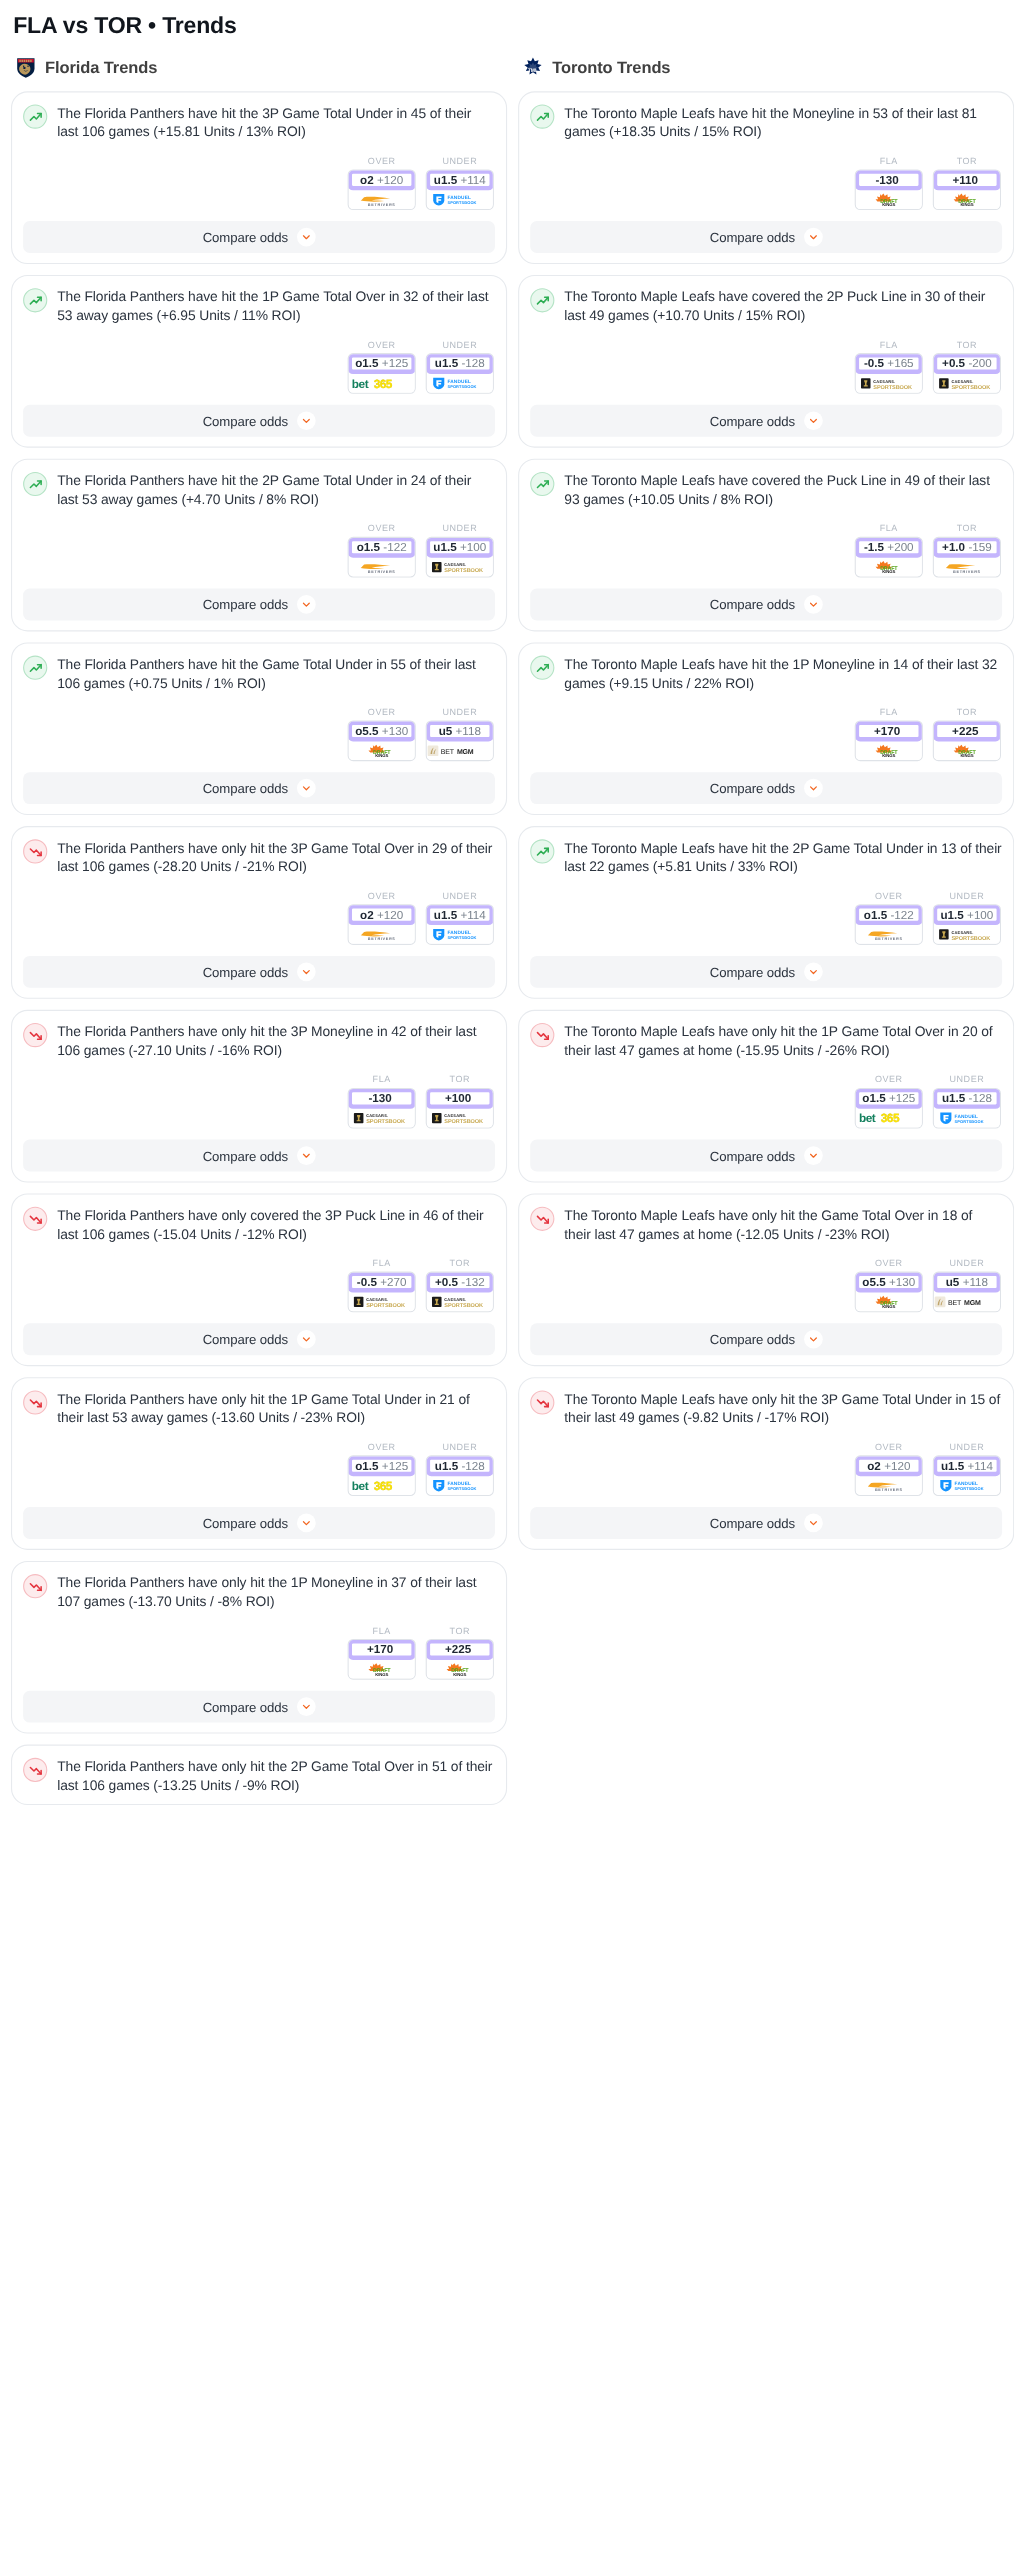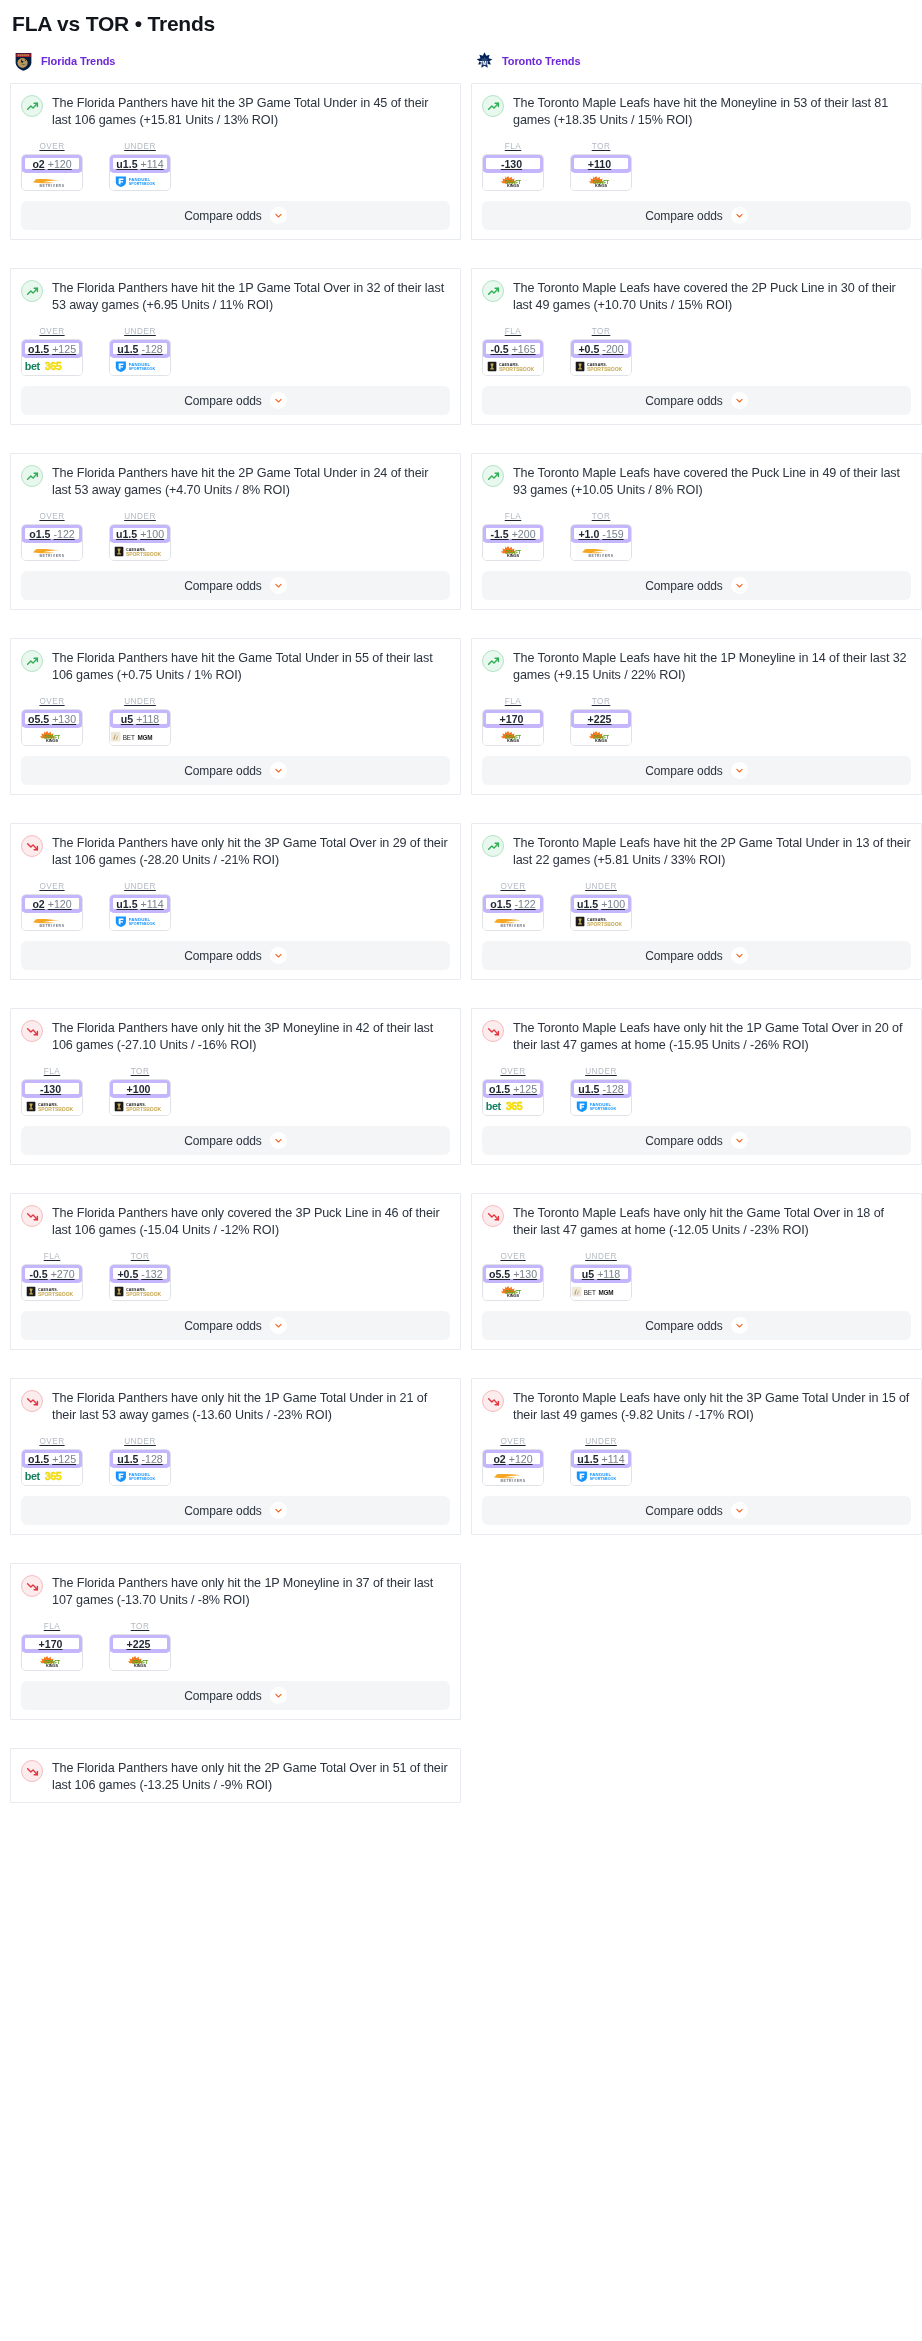--- a/index.html
+++ b/index.html
@@ -29,36 +29,36 @@
   .col { width: 451px; flex: 0 0 451px; }
 
   .col-header {
     display: flex;
     align-items: center;
     gap: 7px;
     margin: 0 0 11px 3px;
     height: 22px;
   }
   .col-header-label {
-    font-size: 11px;
+    font-size: 15px;
     font-weight: bold;
-    color: #6d28d9;
+    color: #404040;
     letter-spacing: -0.1px;
   }
 
   
   .team-logo { width: 21px; height: 21px; flex: 0 0 21px; display:block; }
 
   
   .card {
     border: 1px solid #e7eaee;
-    border-radius: 1px;
+    border-radius: 15px;
     background: #fff;
     padding: 10px 10px 9px 10px;
-    margin-bottom: 28px;
+    margin-bottom: 10px;
   }
   .card-body { display: flex; gap: 9px; align-items: flex-start; }
 
   .trend-icon {
     width: 22px; height: 22px; flex: 0 0 22px;
     border-radius: 50%;
     display: flex; align-items: center; justify-content: center;
     margin-top: 1px;
   }
   .trend-icon.up { background: #e9f8ee; border: 1px solid #b4e3c5; }
@@ -68,25 +68,24 @@
     font-size: 12.6px;
     line-height: 16.5px;
     color: #2b333e;
     letter-spacing: -0.1px;
     padding-top: 1px;
   }
 
   
   .odds-row {
     display: flex;
-    justify-content: flex-start;
-    gap: 26px;
+    justify-content: flex-end;
+    gap: 9px;
     margin-top: 14px;
     padding-right: 1px;
-    text-decoration: underline;
   }
   .odds-cell { width: 62px; }
   .odds-label {
     text-align: center;
     font-size: 8.2px;
     letter-spacing: 0.5px;
     color: #b3bac3;
     margin-bottom: 3px;
     text-transform: uppercase;
   }

